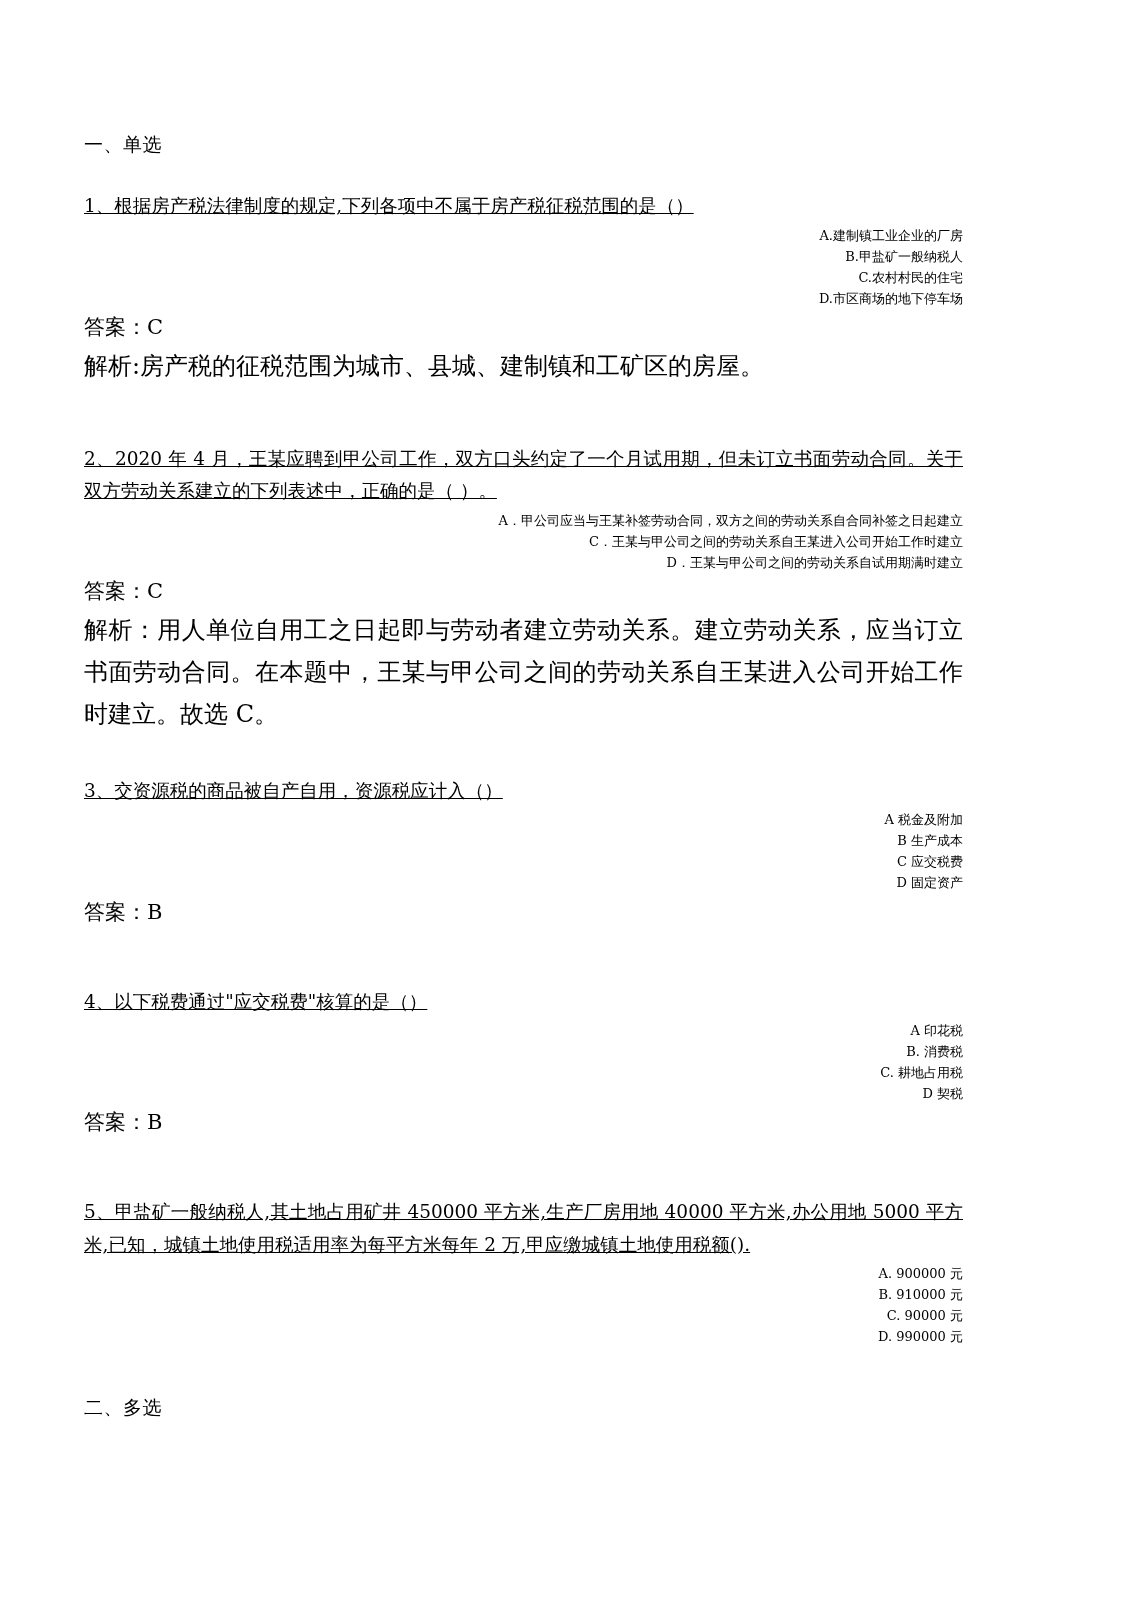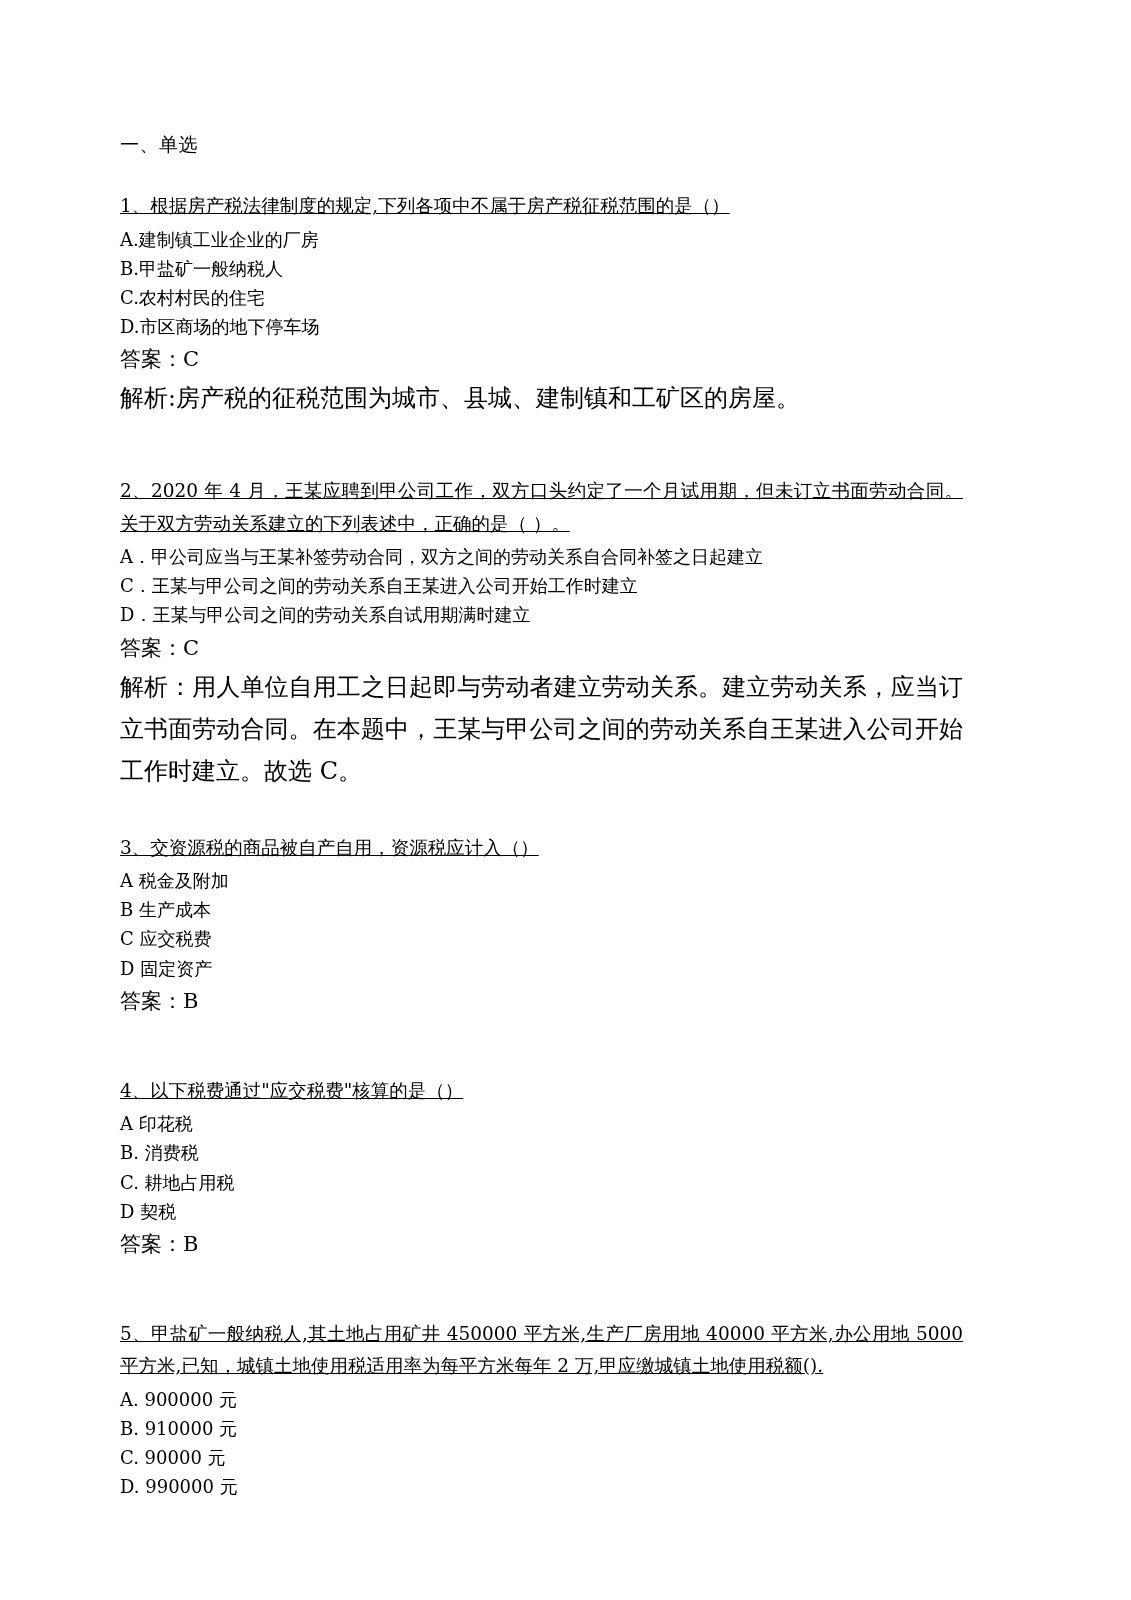--- a/index.html
+++ b/index.html
@@ -10,43 +10,44 @@
   body {
     width: 1131px;
     min-height: 1600px;
     font-family: "DejaVu Serif", "Liberation Serif", serif;
     color: #000000;
   }
   .page {
     width: 1131px;
     min-height: 1600px;
     box-sizing: border-box;
-    padding: 128px 168px 60px 120px;
+    padding: 128px 168px 60px 84px;
     position: relative;
   }
   .section-heading {
     font-size: 19px;
     line-height: 1.7;
     margin: 0 0 30px 0;
     letter-spacing: 0.5px;
   }
   .question-block {
     margin: 0 0 30px 0;
   }
   .q-stem {
     font-size: 18.5px;
     line-height: 1.75;
     margin: 0 0 2px 0;
     text-align: justify;
     text-decoration: underline;
   }
   .q-option {
-    font-size: 18px;
+    font-size: 13px;
     line-height: 1.62;
     margin: 0;
+    text-align: right;
   }
   .q-answer {
     font-size: 21px;
     line-height: 1.72;
     margin: 0;
   }
   .q-explain {
     font-size: 24px;
     line-height: 1.75;
     margin: 0;
@@ -112,14 +113,15 @@
   <div class="spacer-block"></div>
 
   <div class="question-block">
     <p class="q-stem">5、甲盐矿一般纳税人,其土地占用矿井 450000 平方米,生产厂房用地 40000 平方米,办公用地 5000 平方米,已知，城镇土地使用税适用率为每平方米每年 2 万,甲应缴城镇土地使用税额().</p>
     <p class="q-option">A. 900000 元</p>
     <p class="q-option">B. 910000 元</p>
     <p class="q-option">C. 90000 元</p>
     <p class="q-option">D. 990000 元</p>
   </div>
 
+  <div class="section-heading second">二、多选</div>
 
 </div>
 
 </body></html>

